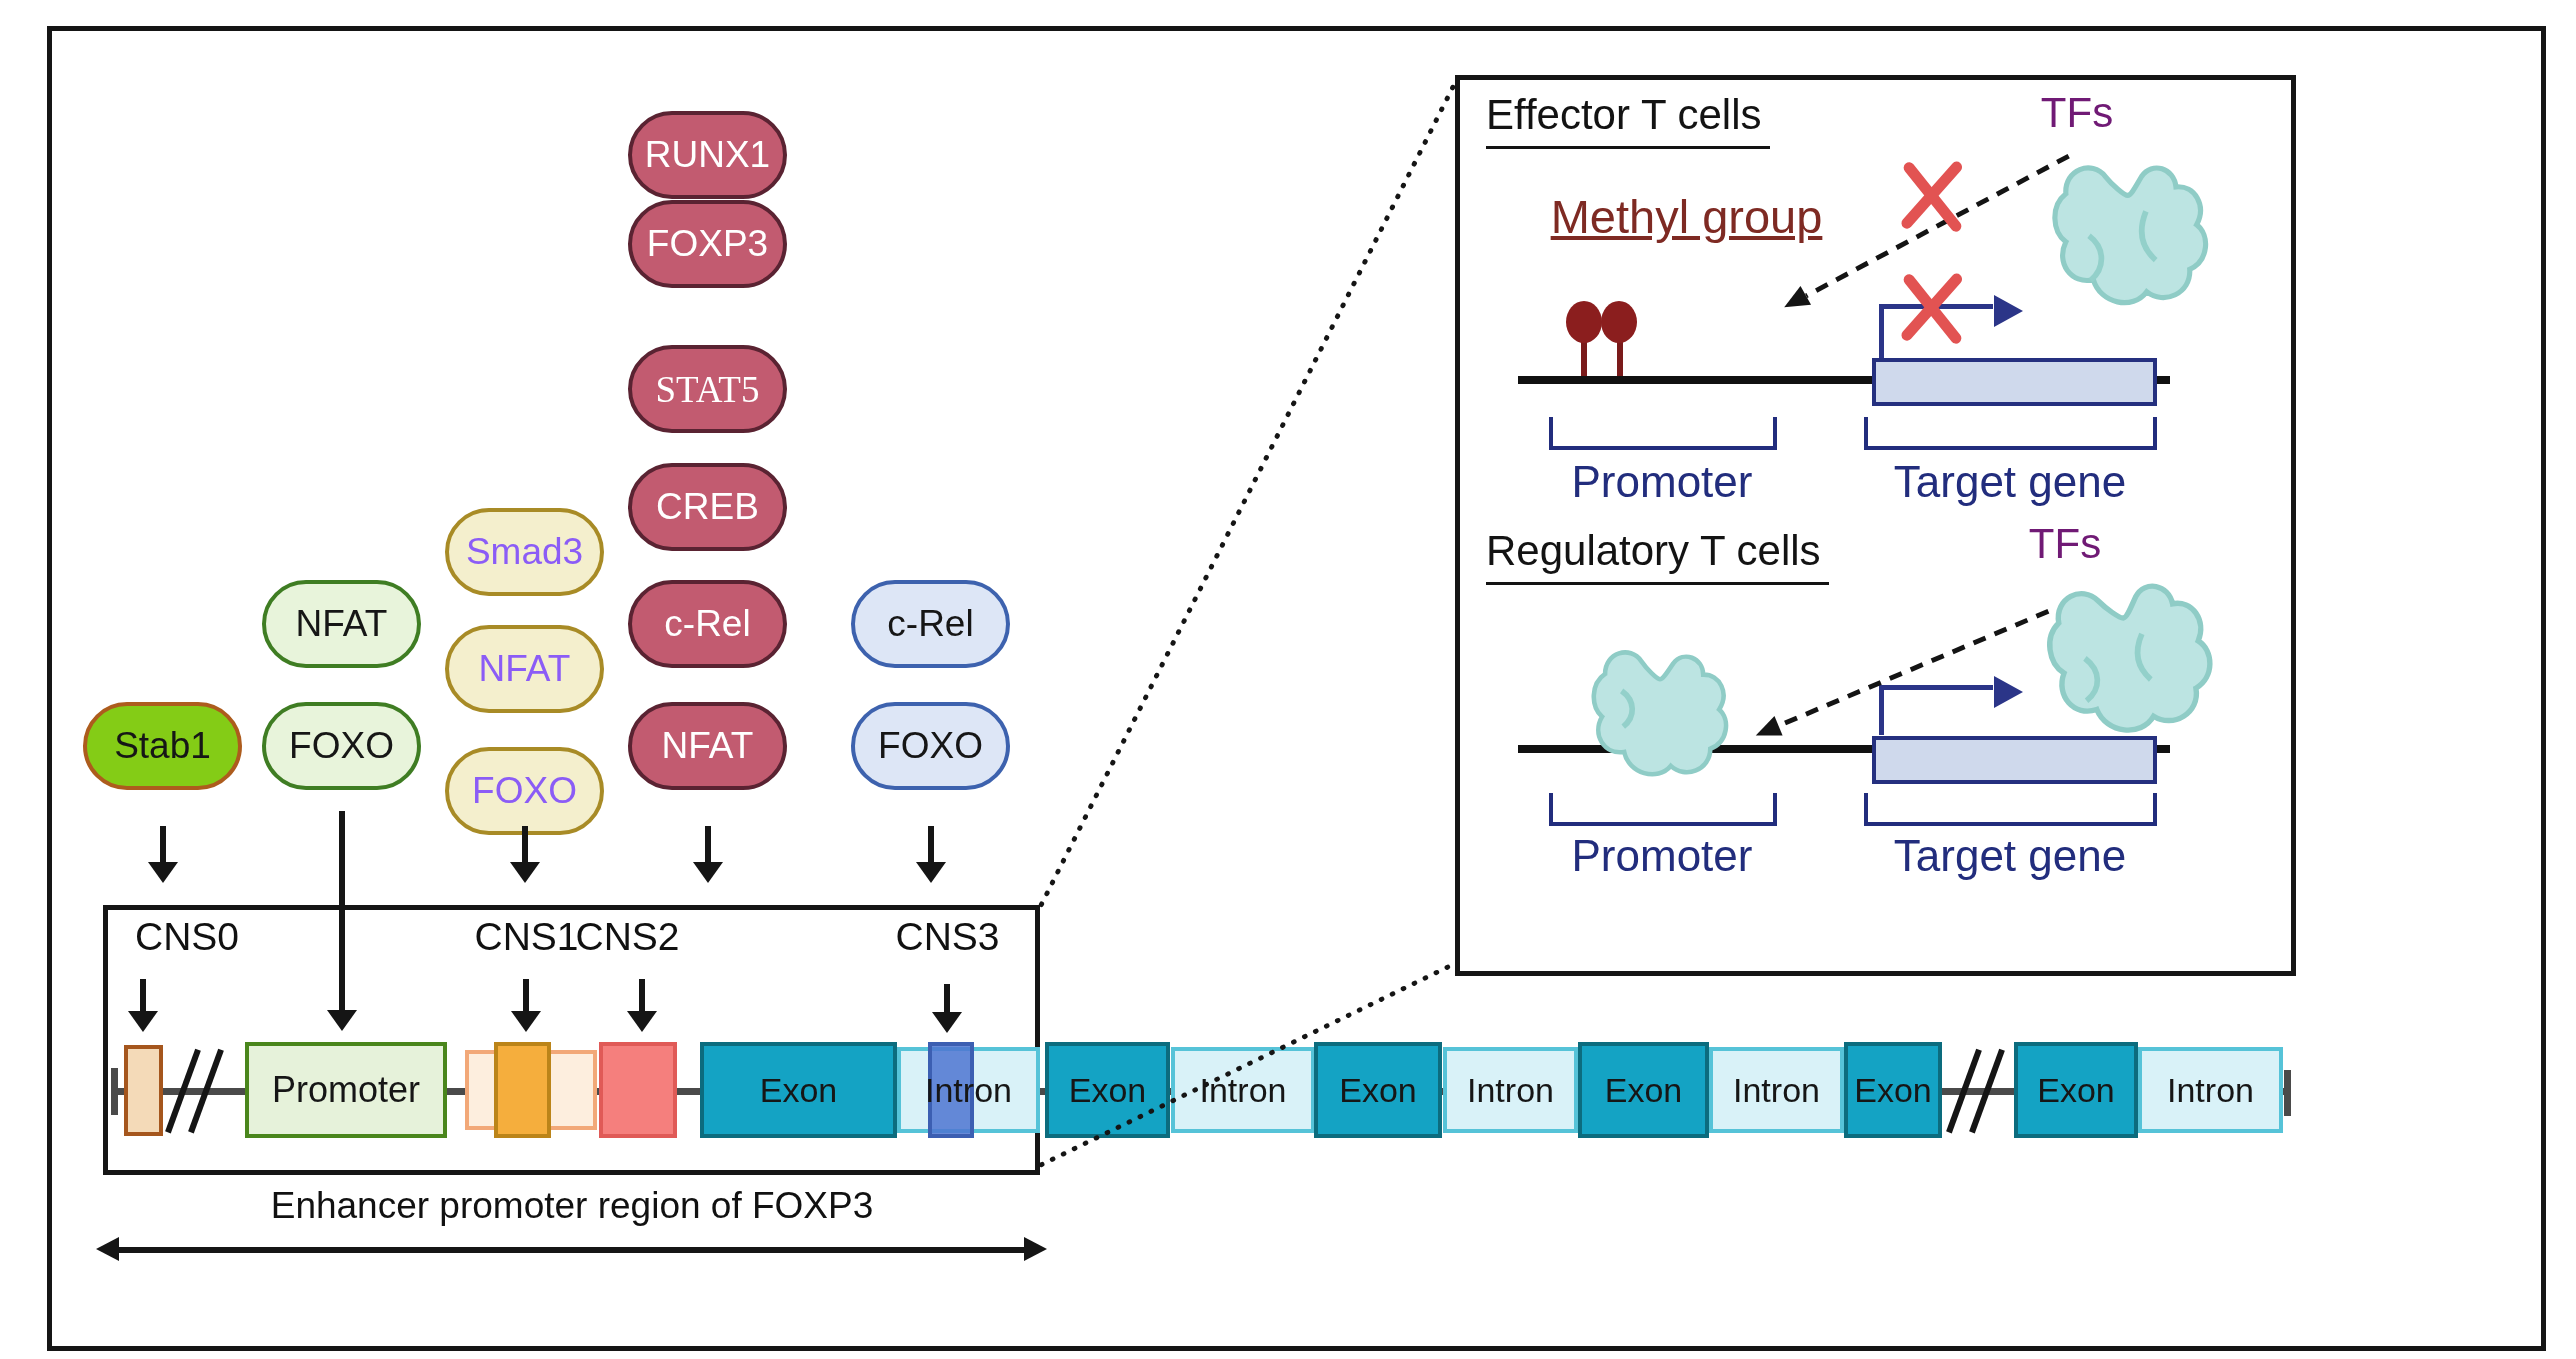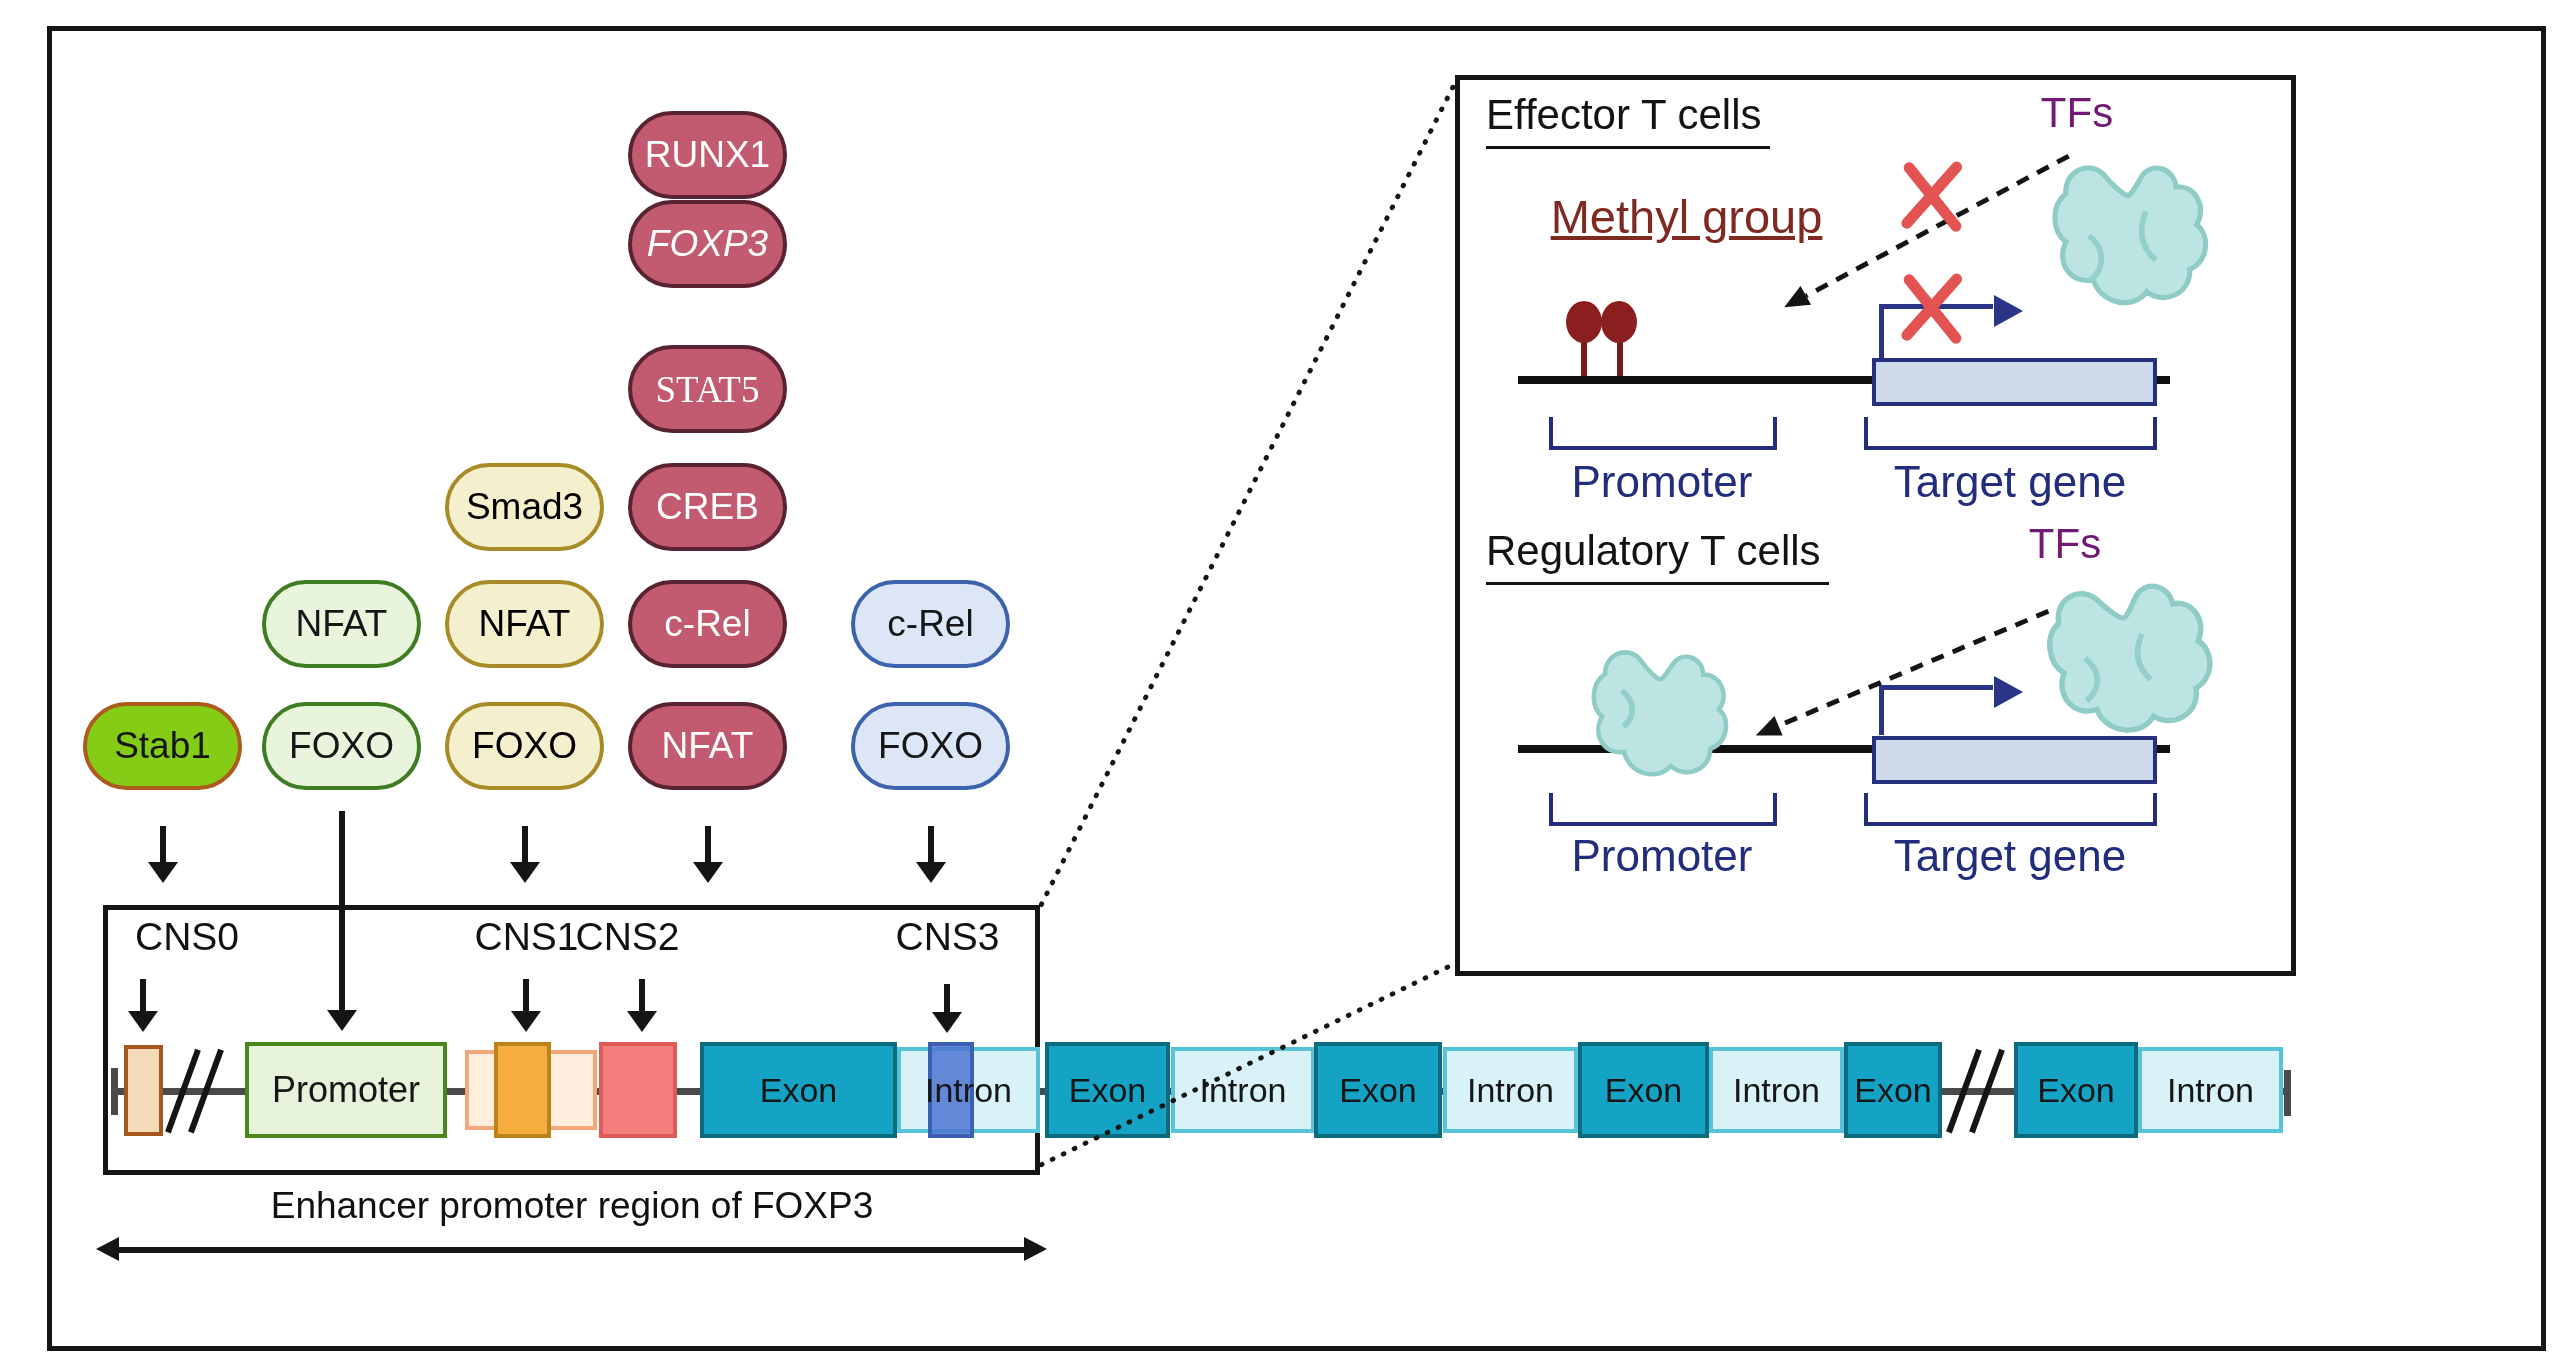--- a/index.html
+++ b/index.html
@@ -6,21 +6,21 @@
   .canvas{position:relative;width:2576px;height:1359px;background:#ffffff;overflow:hidden;
           font-family:"Liberation Sans", sans-serif;color:#151515;}
   .abs{position:absolute;}
   .frame{position:absolute;border:5.7px solid #151515;background:transparent;}
 
   
   .pill{position:absolute;width:159px;height:88px;border-radius:44px;display:flex;
         align-items:center;justify-content:center;font-size:37px;font-weight:500;box-sizing:border-box;}
   .pill.maroon{background:#c25b70;border:4.1px solid #5a2332;color:#ffffff;}
   .pill.green {background:#e8f4db;border:4.1px solid #3f7d23;color:#161616;}
-  .pill.yellow{background:#f4efcd;border:4.1px solid #a88b26;color:#000000;}
+  .pill.yellow{background:#f4efcd;border:4.1px solid #a88b26;color:#8b5cf6;margin-top:45px;}
   .pill.orange{background:#84cc16;border:4.1px solid #ad5c1d;color:#161616;}
   .pill.blue  {background:#dde6f6;border:4.1px solid #3d62ae;color:#161616;}
 
   
   .varrow{position:absolute;width:5.7px;background:#151515;}
   .varrow::after{content:"";position:absolute;left:50%;bottom:-20.3px;transform:translateX(-50%);
                  border:15.4px solid transparent;border-bottom:0;border-top:21px solid #151515;}
   .harrow{position:absolute;height:5.7px;background:#151515;}
   .harrow::before{content:"";position:absolute;left:-22px;top:-9.8px;
                   border:12.2px solid transparent;border-left:0;border-right:23px solid #151515;}
@@ -66,21 +66,21 @@
 </head>
 <body>
 
 <div class="canvas">
 
   <div class="frame" style="left:47px;top:26px;width:2489px;height:1315px;"></div>
 
   <div class="pill maroon abs" style="left:628px;top:111px;text-align:center;">
       <span>RUNX1</span>
     </div>
-  <div class="pill maroon abs" style="left:628px;top:200px;font-style:italic;">
+  <div class="pill maroon abs" style="left:628px;top:200px;">
       <span>FOXP3</span>
     </div>
   <div class="pill maroon abs" style="left:628px;top:345px;font-family:Liberation Serif, serif;">
       <span>STAT5</span>
     </div>
   <div class="pill yellow abs" style="left:445px;top:463px;">
       <span>Smad3</span>
     </div>
   <div class="pill maroon abs" style="left:628px;top:463px;">
       <span>CREB</span>

